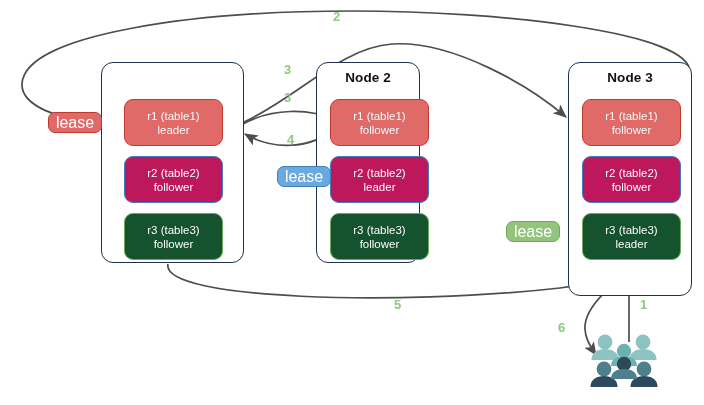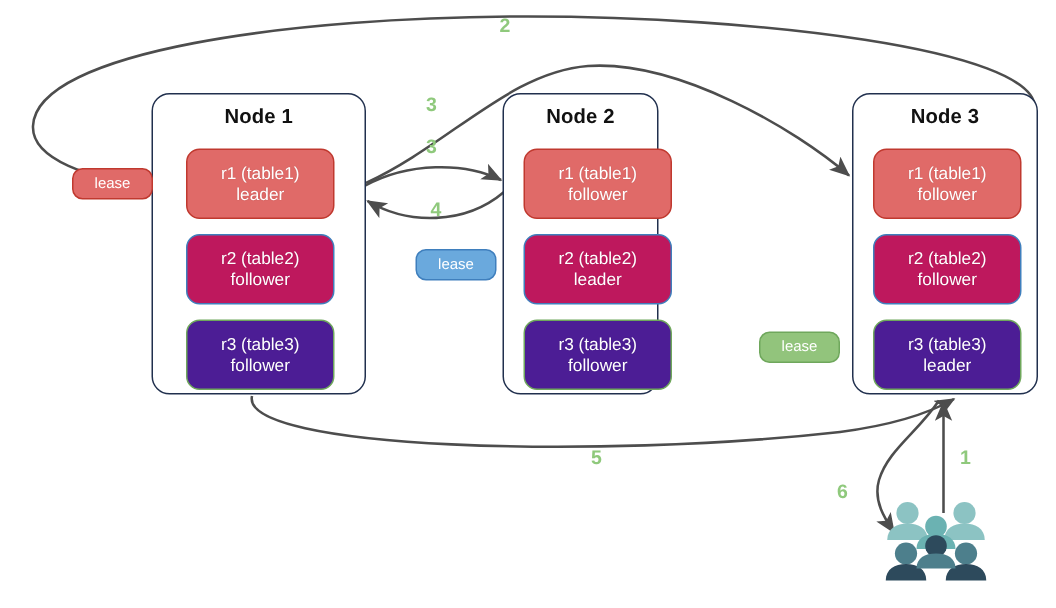--- a/index.html
+++ b/index.html
@@ -34,31 +34,31 @@
     justify-content:center;
     color:#ffffff;
     font-size:11.5px;
     line-height:14px;
     text-align:left;
     text-shadow:0 0 1px rgba(0,0,0,.15);
   }
   .replica .l1,.replica .l2{display:block;}
   .rep-red{background:#e06a68;border:1.6px solid #c0392f;}
   .rep-blue{background:#be185d;border:1.6px solid #3f7fbd;}
-  .rep-green{background:#4c1d95;border:1.6px solid #6fa75c;}
+  .rep-green{background:#14532d;border:1.6px solid #6fa75c;}
 
   .lease{
     position:absolute;
     box-sizing:border-box;
     border-radius:7px;
     display:flex;
     align-items:center;
     justify-content:center;
     color:#ffffff;
-    font-size:10px;
+    font-size:16px;
     height:21px;
   }
   .lease-red{background:#e06a68;border:1.6px solid #c0392f;}
   .lease-blue{background:#6aa9dd;border:1.6px solid #3f7fbd;}
   .lease-green{background:#92c47c;border:1.6px solid #6fa75c;}
 
   .step-label{
     position:absolute;
     color:#8fc97c;
     font-size:13px;
@@ -89,52 +89,51 @@
     <path d="M 336,128 C 310,150 272,150 245,134" fill="none" stroke="#4d4d4d" stroke-width="1.7" marker-end="url(#ah)"></path>
 
     <path d="M 168,264 C 160,300 400,306 560,288 C 598,283 622,274 636,266" fill="none" stroke="#4d4d4d" stroke-width="1.7" marker-end="url(#ah)"></path>
 
     <path d="M 629,342 L 629,268" fill="none" stroke="#4d4d4d" stroke-width="1.7" marker-end="url(#ah)"></path>
 
     <path d="M 626,267 C 612,288 592,300 586,320 C 582,334 590,346 596,355" fill="none" stroke="#4d4d4d" stroke-width="1.7" marker-end="url(#ah)"></path>
   </svg>
 
   <div class="node-box" style="left:101px;top:62px;width:143px;height:201px;">
-    <div class="node-title">Node 1</div>
     <div class="replica rep-red" style="left:22px;top:36px;width:99px;height:47px;">
       <span class="l1">r1 (table1)</span>
       <span class="l2">leader</span>
     </div>
     <div class="replica rep-blue" style="left:22px;top:93px;width:99px;height:47px;">
       <span class="l1">r2 (table2)</span>
       <span class="l2">follower</span>
     </div>
     <div class="replica rep-green" style="left:22px;top:150px;width:99px;height:47px;">
       <span class="l1">r3 (table3)</span>
       <span class="l2">follower</span>
     </div>
   </div>
 
-  <div class="node-box" style="left:335px;top:62px;width:104px;height:201px;">
+  <div class="node-box" style="left:316px;top:62px;width:104px;height:201px;">
     <div class="node-title">Node 2</div>
     <div class="replica rep-red" style="left:13px;top:36px;width:99px;height:47px;">
       <span class="l1">r1 (table1)</span>
       <span class="l2">follower</span>
     </div>
     <div class="replica rep-blue" style="left:13px;top:93px;width:99px;height:47px;">
       <span class="l1">r2 (table2)</span>
       <span class="l2">leader</span>
     </div>
     <div class="replica rep-green" style="left:13px;top:150px;width:99px;height:47px;">
       <span class="l1">r3 (table3)</span>
       <span class="l2">follower</span>
     </div>
   </div>
 
-  <div class="node-box" style="left:568px;top:62px;width:124px;height:201px;">
+  <div class="node-box" style="left:568px;top:62px;width:124px;height:234px;">
     <div class="node-title">Node 3</div>
     <div class="replica rep-red" style="left:13px;top:36px;width:99px;height:47px;">
       <span class="l1">r1 (table1)</span>
       <span class="l2">follower</span>
     </div>
     <div class="replica rep-blue" style="left:13px;top:93px;width:99px;height:47px;">
       <span class="l1">r2 (table2)</span>
       <span class="l2">follower</span>
     </div>
     <div class="replica rep-green" style="left:13px;top:150px;width:99px;height:47px;">

